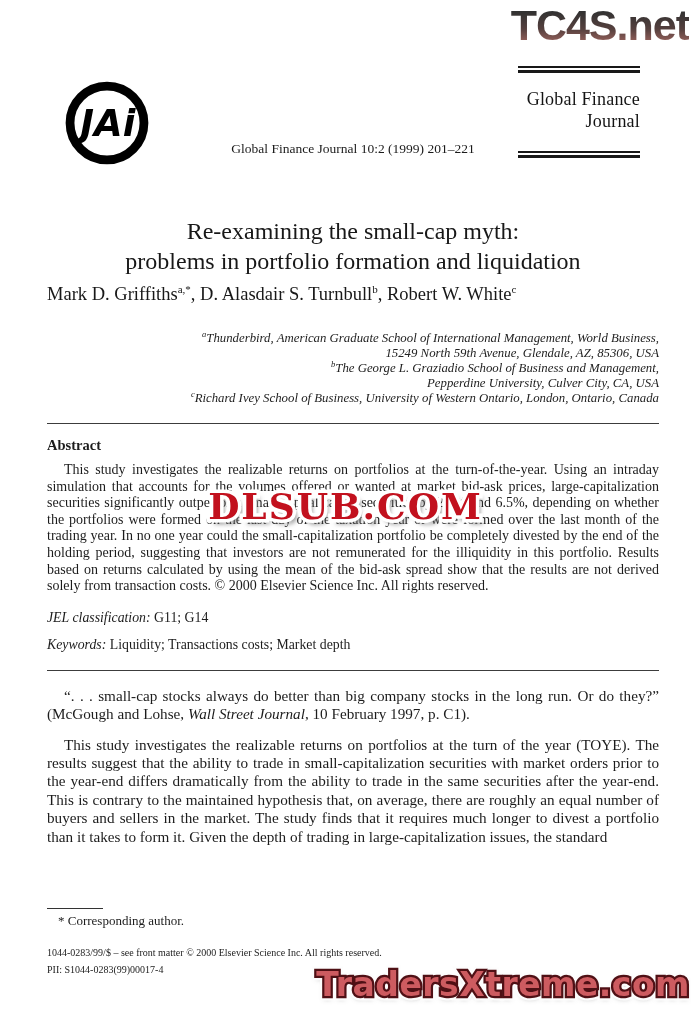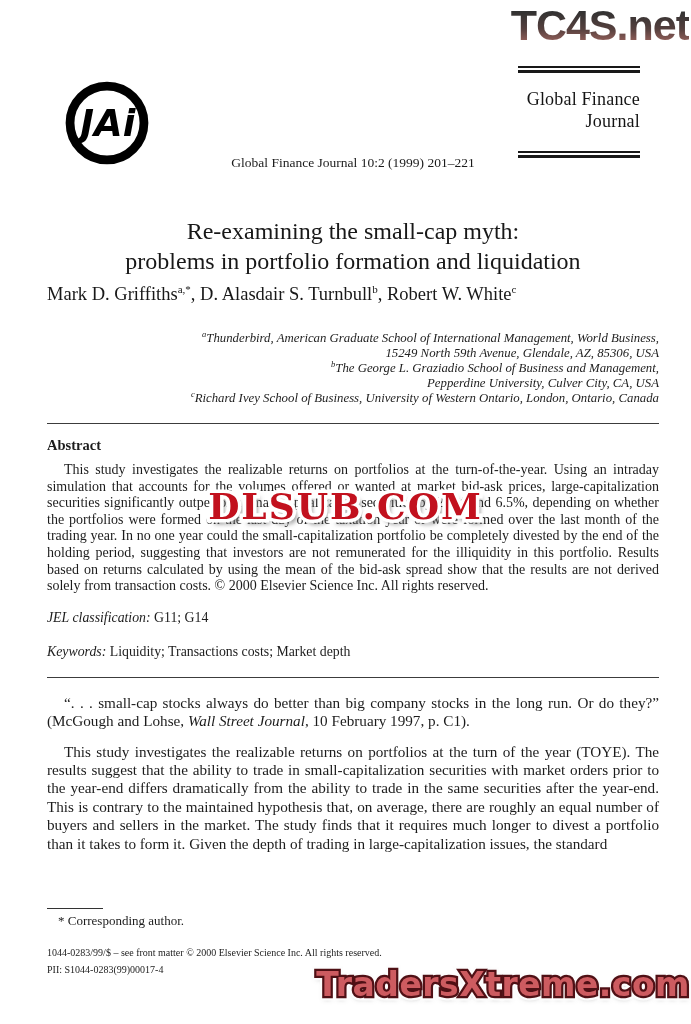--- a/index.html
+++ b/index.html
@@ -23,21 +23,21 @@
   }
   @supports ((-webkit-background-clip: text) or (background-clip: text)){
     .wm-top{
       background:linear-gradient(180deg,#323232 18%,#55403e 58%,#93605a 88%);
       -webkit-background-clip:text;background-clip:text;
       -webkit-text-fill-color:transparent;color:transparent;
     }
   }
   .logo{position:absolute;left:63px;top:77px;width:88px;height:92px;}
   .citation{
-    position:absolute;left:47px;top:155px;width:612px;
+    position:absolute;left:47px;top:141px;width:612px;
     text-align:center;font-size:13.5px;color:#1a1a1a;
   }
   .masthead{position:absolute;left:518px;top:66px;width:122px;}
   .rule-thin{height:2px;background:#181818;margin-bottom:2px;}
   .rule-thick{height:3px;background:#181818;}
   .masthead-name{
     text-align:right;font-size:18px;line-height:1.22;
     margin:16px 0 18px 0;color:#141414;letter-spacing:0.2px;
   }
 
@@ -55,21 +55,21 @@
     line-height:15px;margin-top:26px;color:#222;
   }
   .affiliations sup{font-size:8.5px;line-height:0;font-style:italic;}
   .hr{border:none;border-top:1.5px solid #3c3c3c;margin:17px 0 0 0;}
   .abstract-head{font-weight:bold;font-size:14.5px;margin-top:13px;}
   .abstract-text{
     font-size:14px;line-height:16.6px;text-align:justify;
     text-indent:17px;margin-top:8px;
   }
   .meta-line{font-size:13.8px;margin-top:15px;}
-  .meta-line.kw{margin-top:18px;}
+  .meta-line.kw{margin-top:11px;}
   .meta-label{font-style:italic;}
   .quote{
     font-size:15.2px;line-height:18.4px;text-align:justify;
     text-indent:17px;margin-top:16px;
   }
   .quote .it{font-style:italic;}
   .bodypara{
     font-size:15.2px;line-height:18.4px;text-align:justify;
     text-indent:17px;margin-top:12px;
   }

